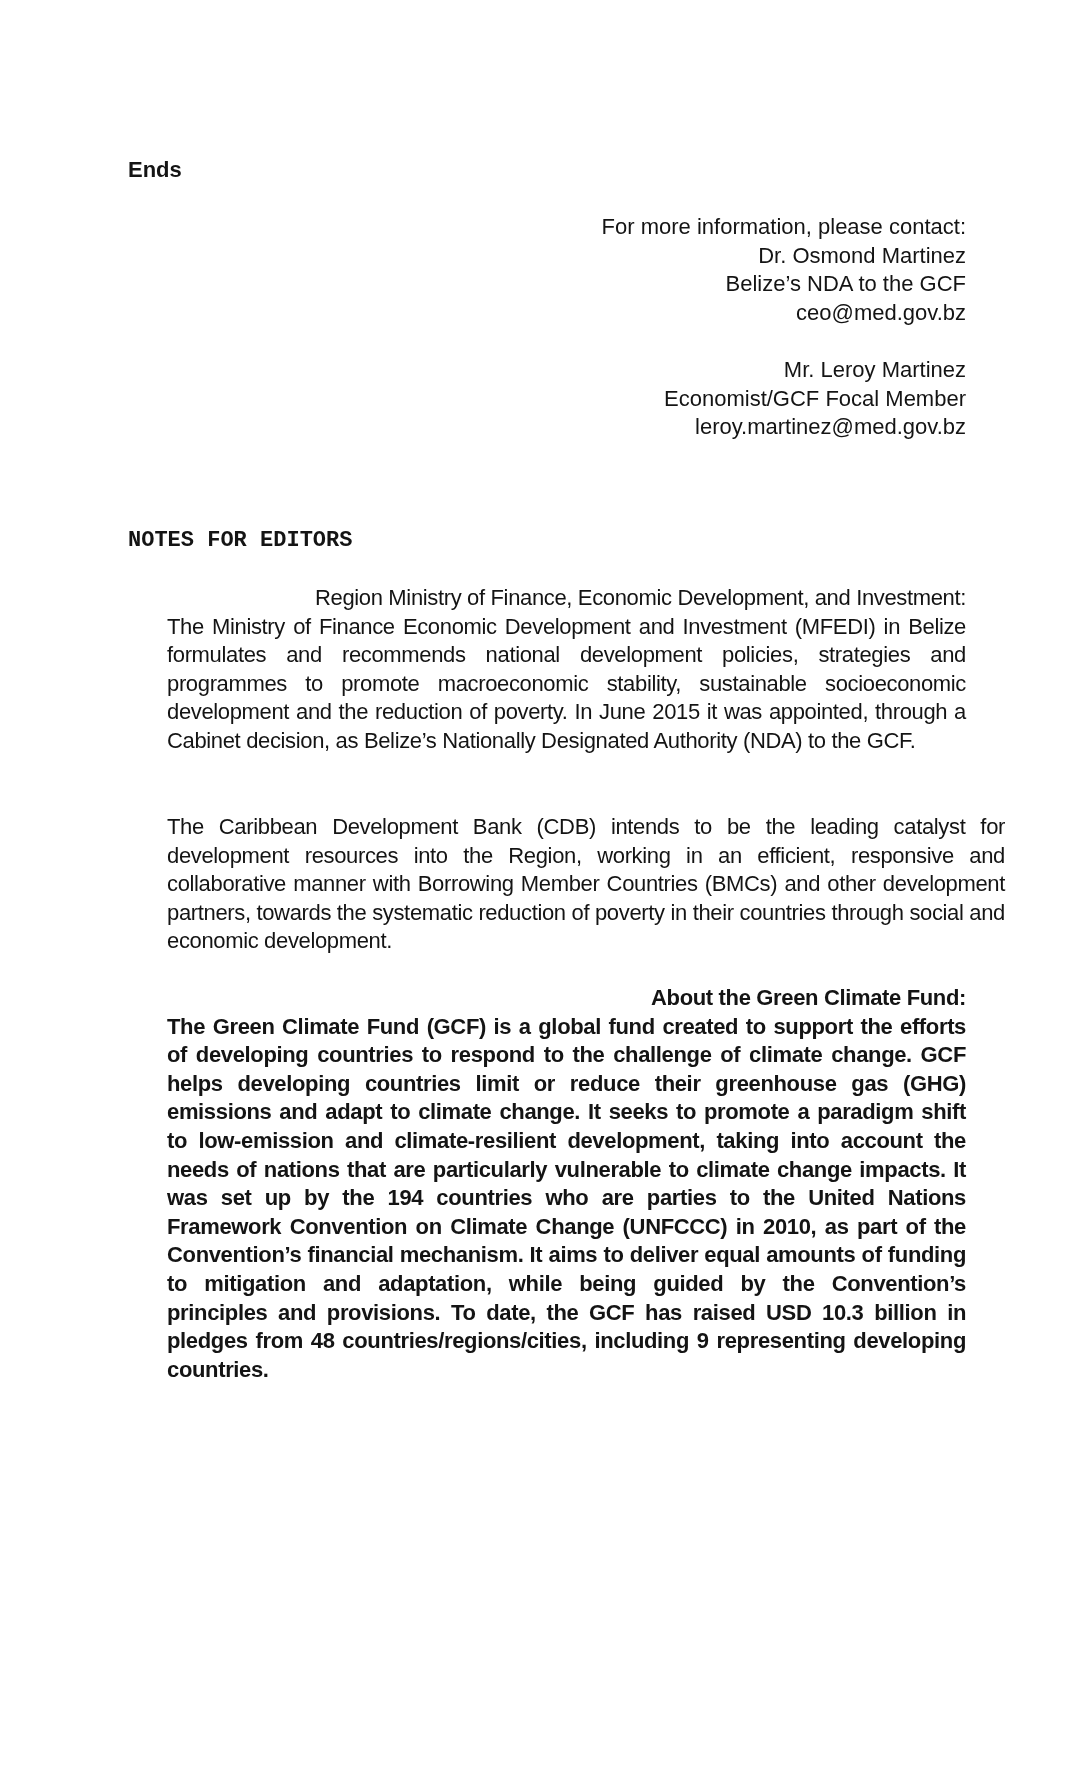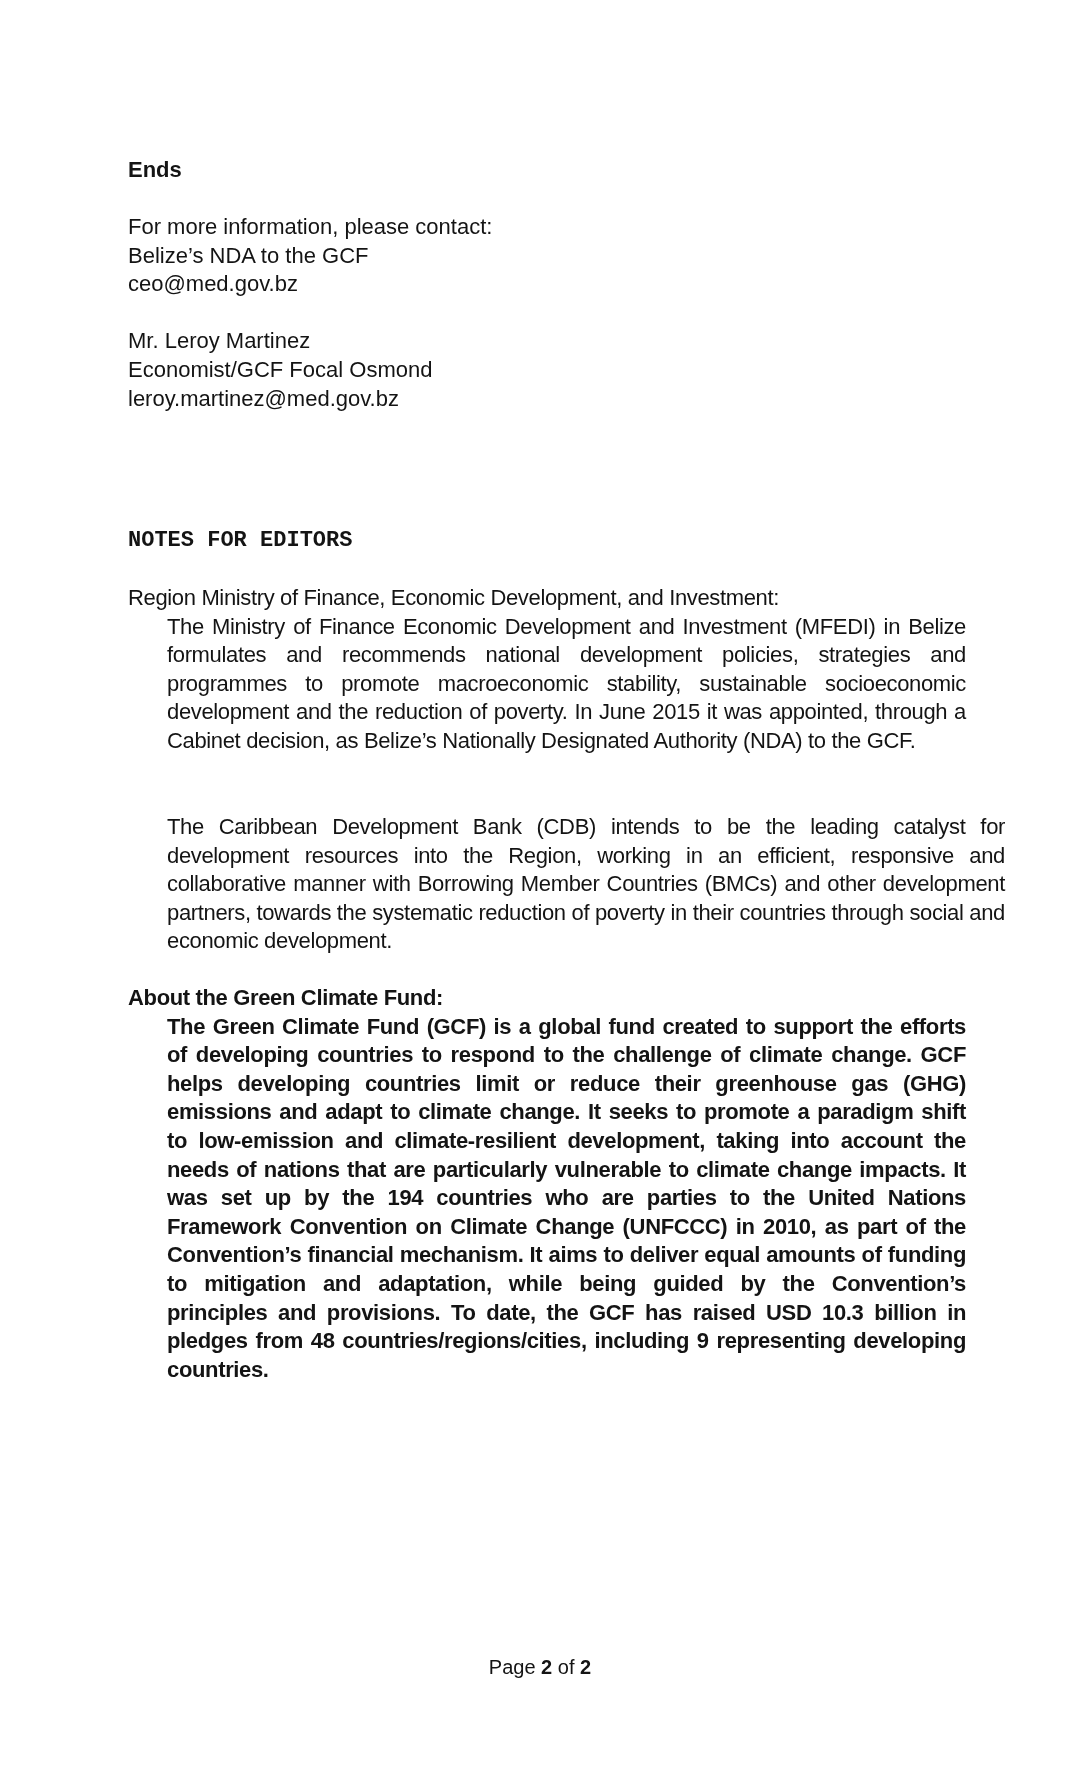--- a/index.html
+++ b/index.html
@@ -3,55 +3,50 @@
 <meta charset="utf-8">
 <style>
   html, body { margin:0; padding:0; background:#ffffff; }
   body { width:1080px; height:1779px; position:relative; overflow:hidden;
          font-family:"Liberation Sans", sans-serif; color:#141414; }
   .page { position:absolute; left:0; top:0; width:1080px; height:1779px; background:#fff;padding-left:46px; }
   .block { position:absolute; left:128px; width:838px; font-size:22px; line-height:28.6px; }
   .bold { font-weight:bold; }
   .justify { text-align:justify; text-align-last:left;margin-left:39px; }
   .narrow { letter-spacing:-0.35px; }
-  .line { display:block; }
+  .line { display:block;text-align:right; }
   .footer { position:absolute; top:1654px; left:0; width:1080px; text-align:center; font-size:20px; line-height:26px; }
   .footer b { font-weight:bold; }
 </style>
 </head>
 <body>
 
 <div class="page">
 
   <div class="block bold" style="top:156px;">Ends</div>
 
   <div class="block" style="top:213px;">
     <span class="line">For more information, please contact:</span>
+    <span class="line">Dr. Osmond Martinez</span>
     <span class="line">Belize’s NDA to the GCF</span>
     <span class="line">ceo@med.gov.bz</span>
     <span class="line" style="height:28.6px;"></span>
     <span class="line">Mr. Leroy Martinez</span>
-    <span class="line">Economist/GCF Focal Osmond</span>
+    <span class="line">Economist/GCF Focal Member</span>
     <span class="line">leroy.martinez@med.gov.bz</span>
   </div>
 
   <div class="block bold" style="top:527px;font-family:Liberation Mono, monospace;">NOTES FOR EDITORS</div>
 
   <div class="block narrow" style="top:584px;">
     <span class="line">Region Ministry of Finance, Economic Development, and Investment:</span>
     <div class="justify">The Ministry of Finance Economic Development and Investment (MFEDI) in Belize formulates and recommends national development policies, strategies and programmes to promote macroeconomic stability, sustainable socioeconomic development and the reduction of poverty. In June 2015 it was appointed, through a Cabinet decision, as Belize’s Nationally Designated Authority (NDA) to the GCF.</div>
   </div>
 
   <div class="block narrow justify" style="top:813px;">The Caribbean Development Bank (CDB) intends to be the leading catalyst for development resources into the Region, working in an efficient, responsive and collaborative manner with Borrowing Member Countries (BMCs) and other development partners, towards the systematic reduction of poverty in their countries through social and economic development.</div>
 
   <div class="block narrow" style="top:984px;font-weight:bold;">
     <span class="line">About the Green Climate Fund:</span>
     <div class="justify">The Green Climate Fund (GCF) is a global fund created to support the efforts of developing countries to respond to the challenge of climate change. GCF helps developing countries limit or reduce their greenhouse gas (GHG) emissions and adapt to climate change. It seeks to promote a paradigm shift to low-emission and climate-resilient development, taking into account the needs of nations that are particularly vulnerable to climate change impacts. It was set up by the 194 countries who are parties to the United Nations Framework Convention on Climate Change (UNFCCC) in 2010, as part of the Convention’s financial mechanism. It aims to deliver equal amounts of funding to mitigation and adaptation, while being guided by the Convention’s principles and provisions. To date, the GCF has raised USD 10.3 billion in pledges from 48 countries/regions/cities, including 9 representing developing countries.</div>
   </div>
 
-  <div class="footer">
-    <span>Page</span>
-    <b>2</b>
-    <span>of</span>
-    <b>2</b>
-  </div>
 
 </div>
 
 </body></html>

